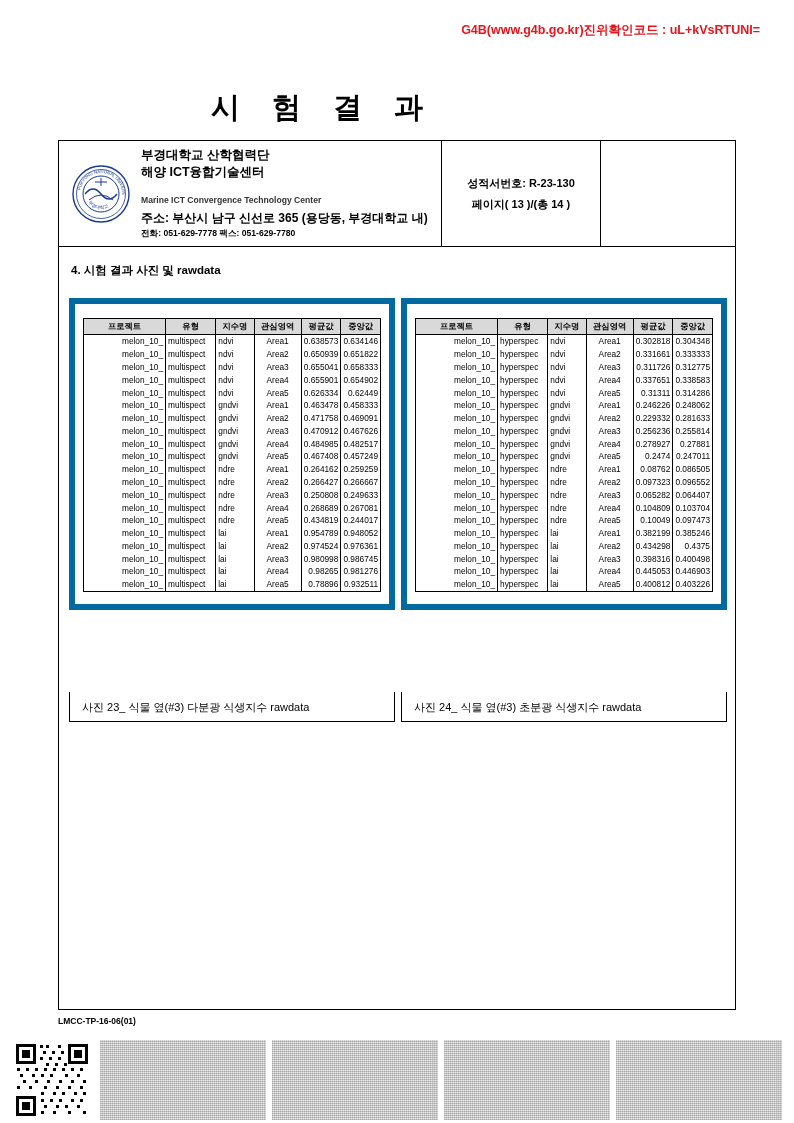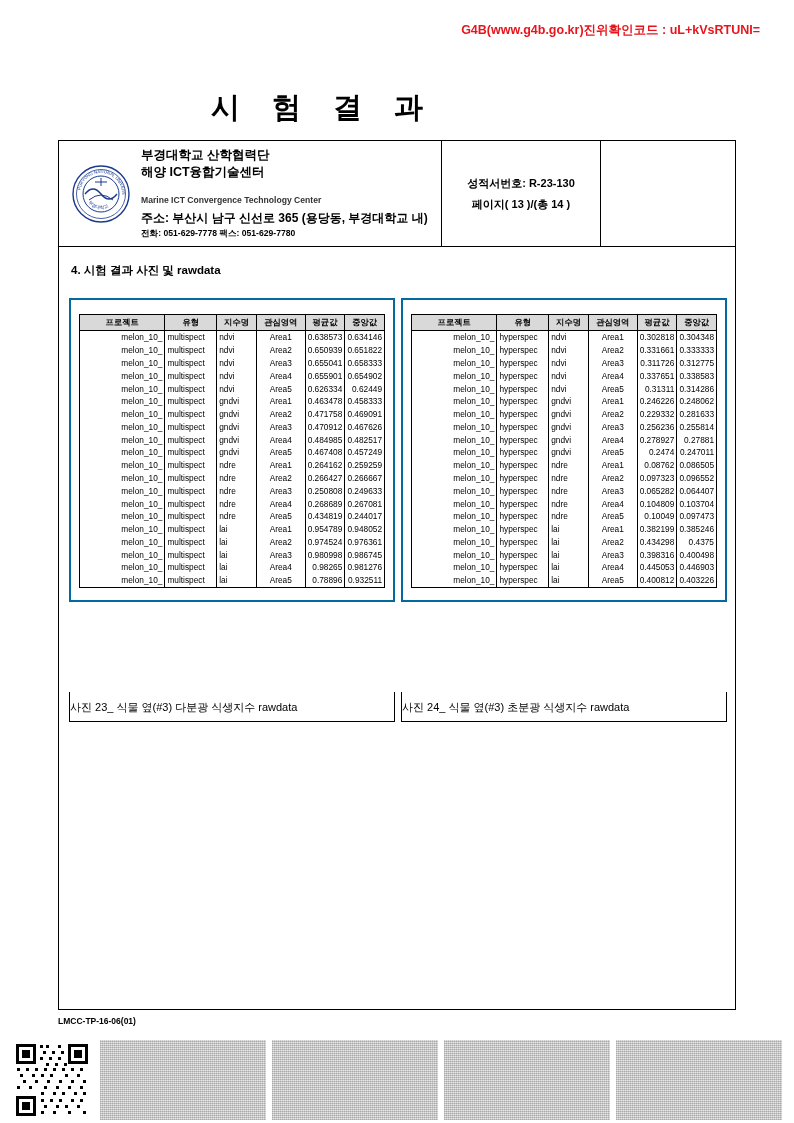--- a/index.html
+++ b/index.html
@@ -130,21 +130,21 @@
   .tables-row {
     position: absolute;
     left: 10px;
     top: 157px;
     width: 658px;
     display: flex;
     gap: 6px;
   }
   .tbl-wrap {
     flex: 1 1 50%;
-    border: 2px solid #0369a1;
+    border: 6px solid #0369a1;
     box-sizing: border-box;
     padding: 14px 8px 12px 8px;
     background: #fff;
   }
   table.data {
     border-collapse: collapse;
     width: 100%;
     font-size: 8.3px;
   }
   table.data th {
@@ -183,21 +183,21 @@
     display: flex;
     gap: 6px;
   }
   .caption {
     flex: 1 1 50%;
     border: 1px solid #000;
     border-top: none;
     box-sizing: border-box;
     height: 30px;
     line-height: 30px;
-    padding-left: 0;
+    padding-left: 12px;
     font-size: 11px;
   }
 
   .footer-code {
     position: absolute;
     left: 58px;
     top: 1016px;
     font-size: 8.5px;
     font-weight: bold;
   }

